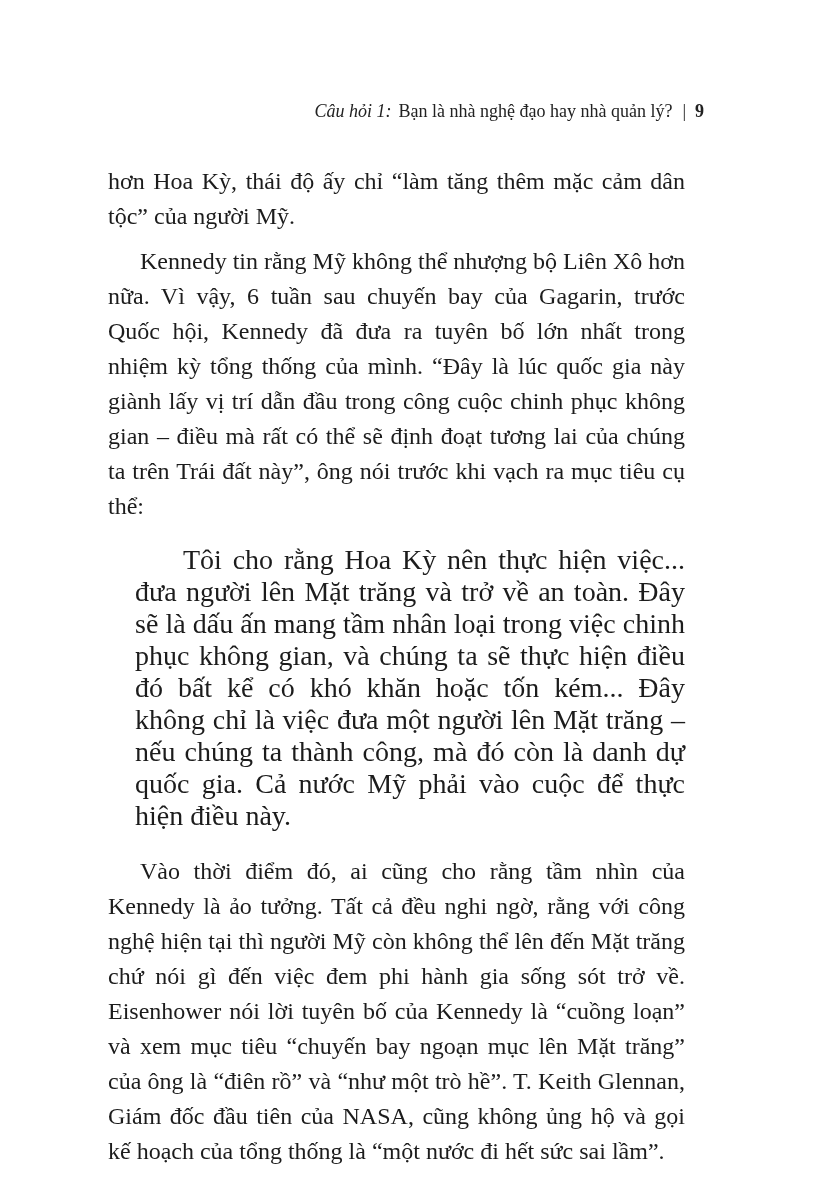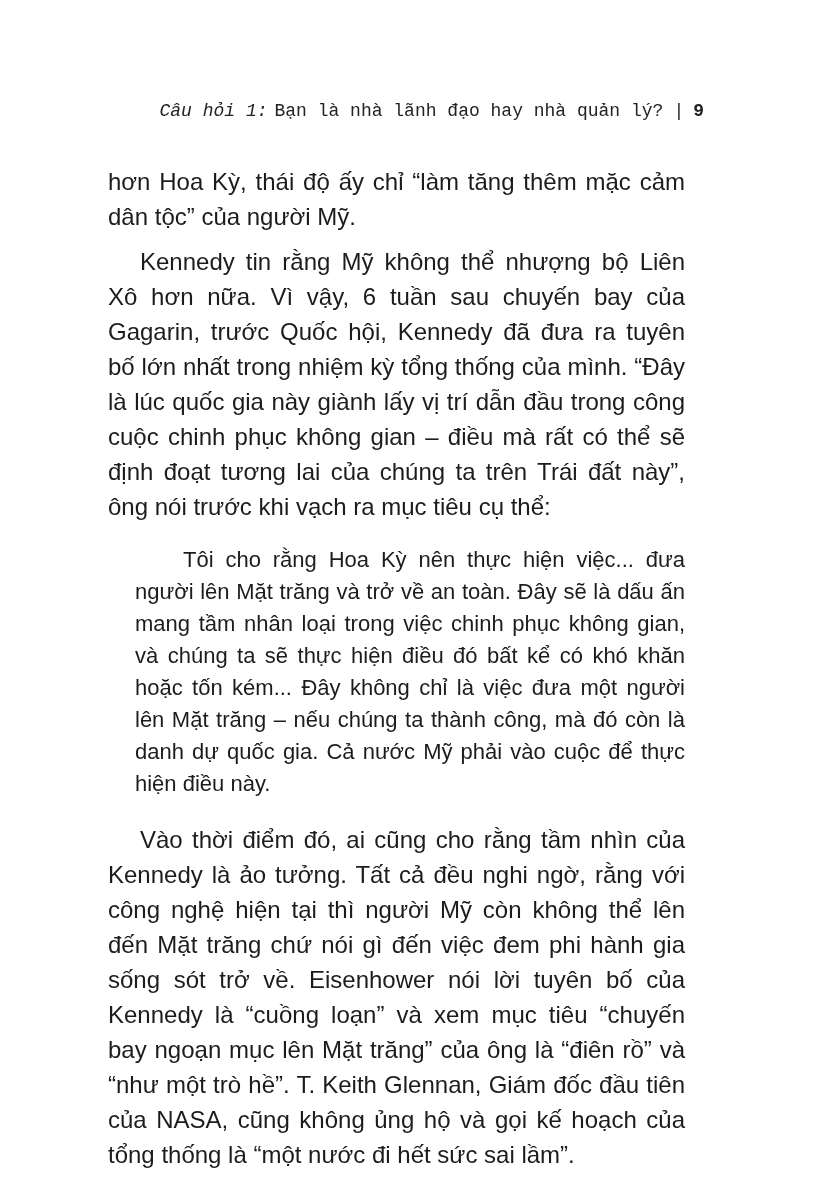--- a/index.html
+++ b/index.html
@@ -14,21 +14,21 @@
     background: #ffffff;
     overflow: hidden;
     color: #1c1c1c;
   }
   
   .running-header {
     padding: 98px 108px 0 108px;
     display: flex;
     justify-content: flex-end;
     align-items: flex-start;
-    font-family: Liberation Mono, monospace;
+    font-family: Liberation Serif, serif;
     font-size: 18px;
     line-height: 26px;
     color: #222222;
     white-space: nowrap;
   }
   .hdr-label {
     font-style: italic;
     margin-right: 7px;
   }
   .hdr-sep {
@@ -36,50 +36,50 @@
     font-weight: 400;
     color: #1c1c1c;
   }
   .hdr-page {
     font-weight: 700;
     letter-spacing: 1px;
   }
   
   .content {
     margin: 40px 128px 0 108px; 
-    font-family: Liberation Sans, sans-serif;
+    font-family: Liberation Serif, serif;
     font-size: 24px;
     line-height: 35px;
     text-align: justify;
     color: #1c1c1c;
   }
   .content p {
     margin: 0 0 10px 0;
     padding: 0;
   }
   .content p.indent {
     text-indent: 32px;
   }
   .content blockquote.quote {
     margin: 20px 0 22px 27px; 
     padding: 0;
-    font-size: 22px;
+    font-size: 28px;
     line-height: 32px;
     text-indent: 48px;
     text-align: justify;
   }
 </style>
 </head>
 <body>
 
 <div class="page">
 
   <header class="running-header">
     <span class="hdr-label">Câu hỏi 1:</span>
-    <span class="hdr-title">Bạn là nhà lãnh đạo hay nhà quản lý?</span>
+    <span class="hdr-title">Bạn là nhà nghệ đạo hay nhà quản lý?</span>
     <span class="hdr-sep">|</span>
     <span class="hdr-page">9</span>
   </header>
 
   <main class="content">
     <p class="no-indent">hơn Hoa Kỳ, thái độ ấy chỉ “làm tăng thêm mặc cảm dân tộc” của người Mỹ.</p>
 
     <p class="indent">Kennedy tin rằng Mỹ không thể nhượng bộ Liên Xô hơn nữa. Vì vậy, 6 tuần sau chuyến bay của Gagarin, trước Quốc hội, Kennedy đã đưa ra tuyên bố lớn nhất trong nhiệm kỳ tổng thống của mình. “Đây là lúc quốc gia này giành lấy vị trí dẫn đầu trong công cuộc chinh phục không gian – điều mà rất có thể sẽ định đoạt tương lai của chúng ta trên Trái đất này”, ông nói trước khi vạch ra mục tiêu cụ thể:</p>
 
     <blockquote class="quote">Tôi cho rằng Hoa Kỳ nên thực hiện việc... đưa người lên Mặt trăng và trở về an toàn. Đây sẽ là dấu ấn mang tầm nhân loại trong việc chinh phục không gian, và chúng ta sẽ thực hiện điều đó bất kể có khó khăn hoặc tốn kém... Đây không chỉ là việc đưa một người lên Mặt trăng – nếu chúng ta thành công, mà đó còn là danh dự quốc gia. Cả nước Mỹ phải vào cuộc để thực hiện điều này.</blockquote>

